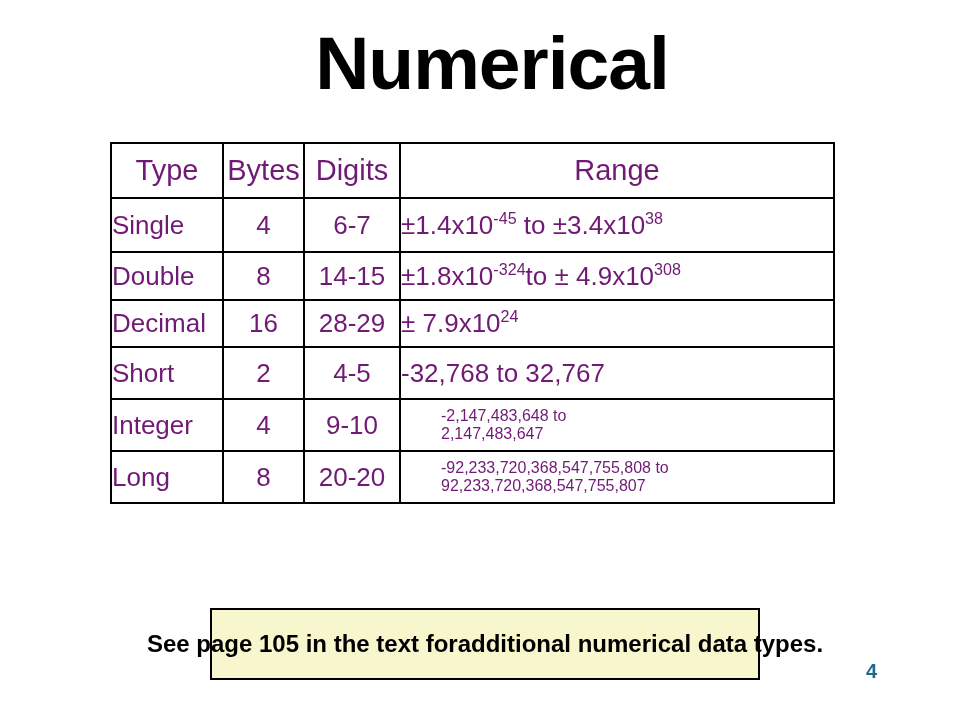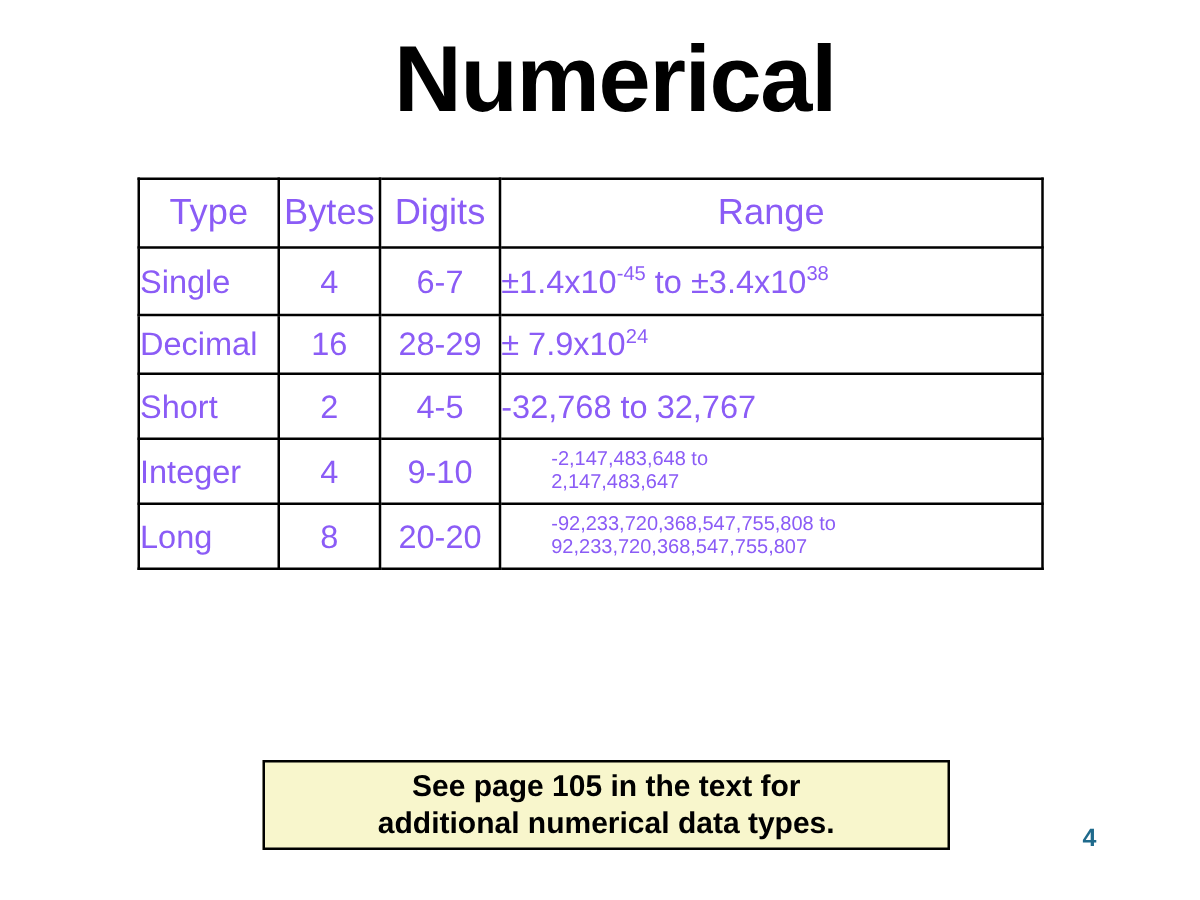--- a/index.html
+++ b/index.html
@@ -37,21 +37,21 @@
     left: 110px;
     top: 142px;
     width: 723px;
     border-collapse: collapse;
     table-layout: fixed;
     background: #ffffff;
   }
   #data-table td, #data-table th {
     border: 2px solid #000000;
     padding: 0;
-    color: #8b5cf6;
+    color: #701a75;
     vertical-align: middle;
     background: #ffffff;
   }
   .col-type   { width: 112px; }
   .col-bytes  { width: 81px;  }
   .col-digits { width: 96px;  }
   .col-range  { width: 434px; }
 
   
   .hdr td {
@@ -90,21 +90,20 @@
   #note-box {
     position: absolute;
     left: 210px;
     top: 608px;
     width: 550px;
     height: 72px;
     background: #F8F6CC;
     border: 2px solid #000000;
     box-sizing: border-box;
     display: flex;
-    flex-direction: column;
     align-items: center;
     justify-content: center;
   }
   #note-box .note-line {
     font-size: 24px;
     font-weight: bold;
     color: #000000;
     line-height: 1.22;
     text-align: center;
     white-space: nowrap;
@@ -140,20 +139,26 @@
       <td>Range</td>
     </tr>
 
     <tr class="row r-single">
       <td class="cell-type indent">Single</td>
       <td class="cell-bytes">4</td>
       <td class="cell-digits">6-7</td>
       <td class="cell-range">±1.4x10<sup>-45</sup> to ±3.4x10<sup>38</sup></td>
     </tr>
 
+    <tr class="row r-double">
+      <td class="cell-type indent">Double</td>
+      <td class="cell-bytes">8</td>
+      <td class="cell-digits">14-15</td>
+      <td class="cell-range">±1.8x10<sup>-324</sup>to ± 4.9x10<sup>308</sup></td>
+    </tr>
 
     <tr class="row r-decimal">
       <td class="cell-type indent">Decimal</td>
       <td class="cell-bytes">16</td>
       <td class="cell-digits">28-29</td>
       <td class="cell-range">± 7.9x10<sup>24</sup></td>
     </tr>
 
 
     <tr class="row r-short">

